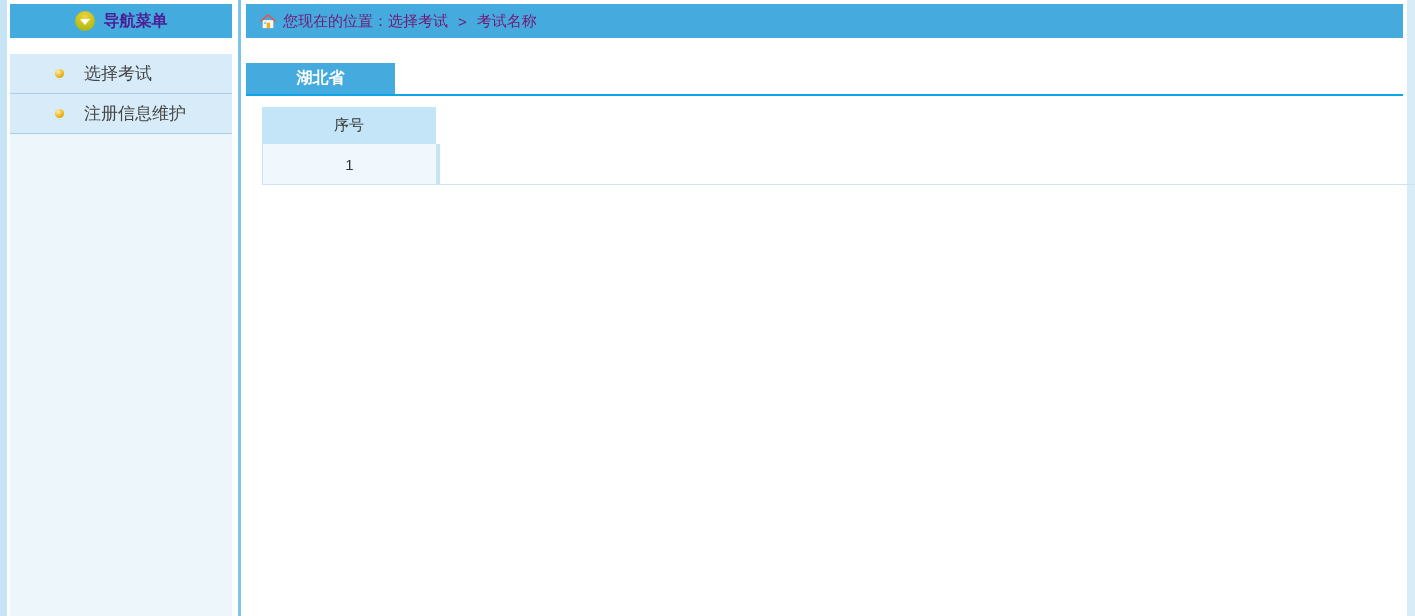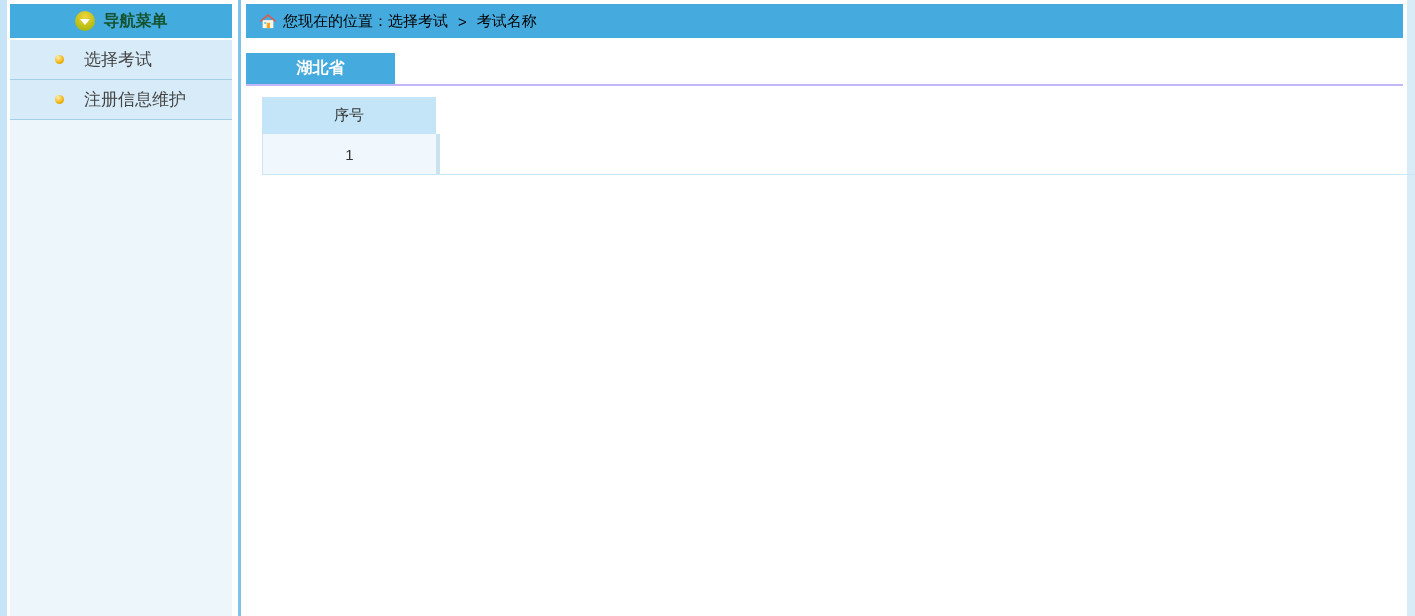--- a/index.html
+++ b/index.html
@@ -32,24 +32,24 @@
 
   
   .sidebar {
     position:absolute; left:10px; top:4px; width:222px;
   }
   .side-header {
     height:34px;
     background:#44ABDE;
     display:flex; align-items:center; justify-content:center;
     gap:9px;
-    color:#14532d;
+    color:#4c1d95;
     font-weight:bold;
     font-size:16px;
-    margin-bottom:2px;
+    margin-bottom:16px;
   }
   .arrow-circle {
     width:20px; height:20px; border-radius:50%;
     background: radial-gradient(circle at 50% 30%, #F2D43F 0%, #C9C51E 45%, #9DAE0E 100%);
     display:flex; align-items:center; justify-content:center;
     flex:0 0 auto;
   }
   .arrow-down {
     width:0; height:0;
     border-left:5px solid transparent;
@@ -84,28 +84,28 @@
   .breadcrumb-bar {
     height:34px;
     background:#45ABDE;
     display:flex; align-items:center;
     color:#ffffff;
     font-size:15px;
     padding-left:13px;
     box-sizing:border-box;
   }
   .home-icon { margin-right:6px; display:flex; align-items:center; }
-  .crumb { color:#000000; }
+  .crumb { color:#701a75; }
   .crumb-link { cursor:pointer; }
   .crumb-sep { margin:0 10px; }
 
   .tab-row {
-    margin-top:15px;
+    margin-top:25px;
     height:31px;
-    border-bottom:2px solid #c4b5fd;
+    border-bottom:2px solid #0ea5e9;
   }
   .tab {
     width:149px; height:31px;
     background:#45ABDE;
     color:#ffffff;
     font-weight:bold;
     font-size:16px;
     display:flex; align-items:center; justify-content:center;
     cursor:pointer;
   }

